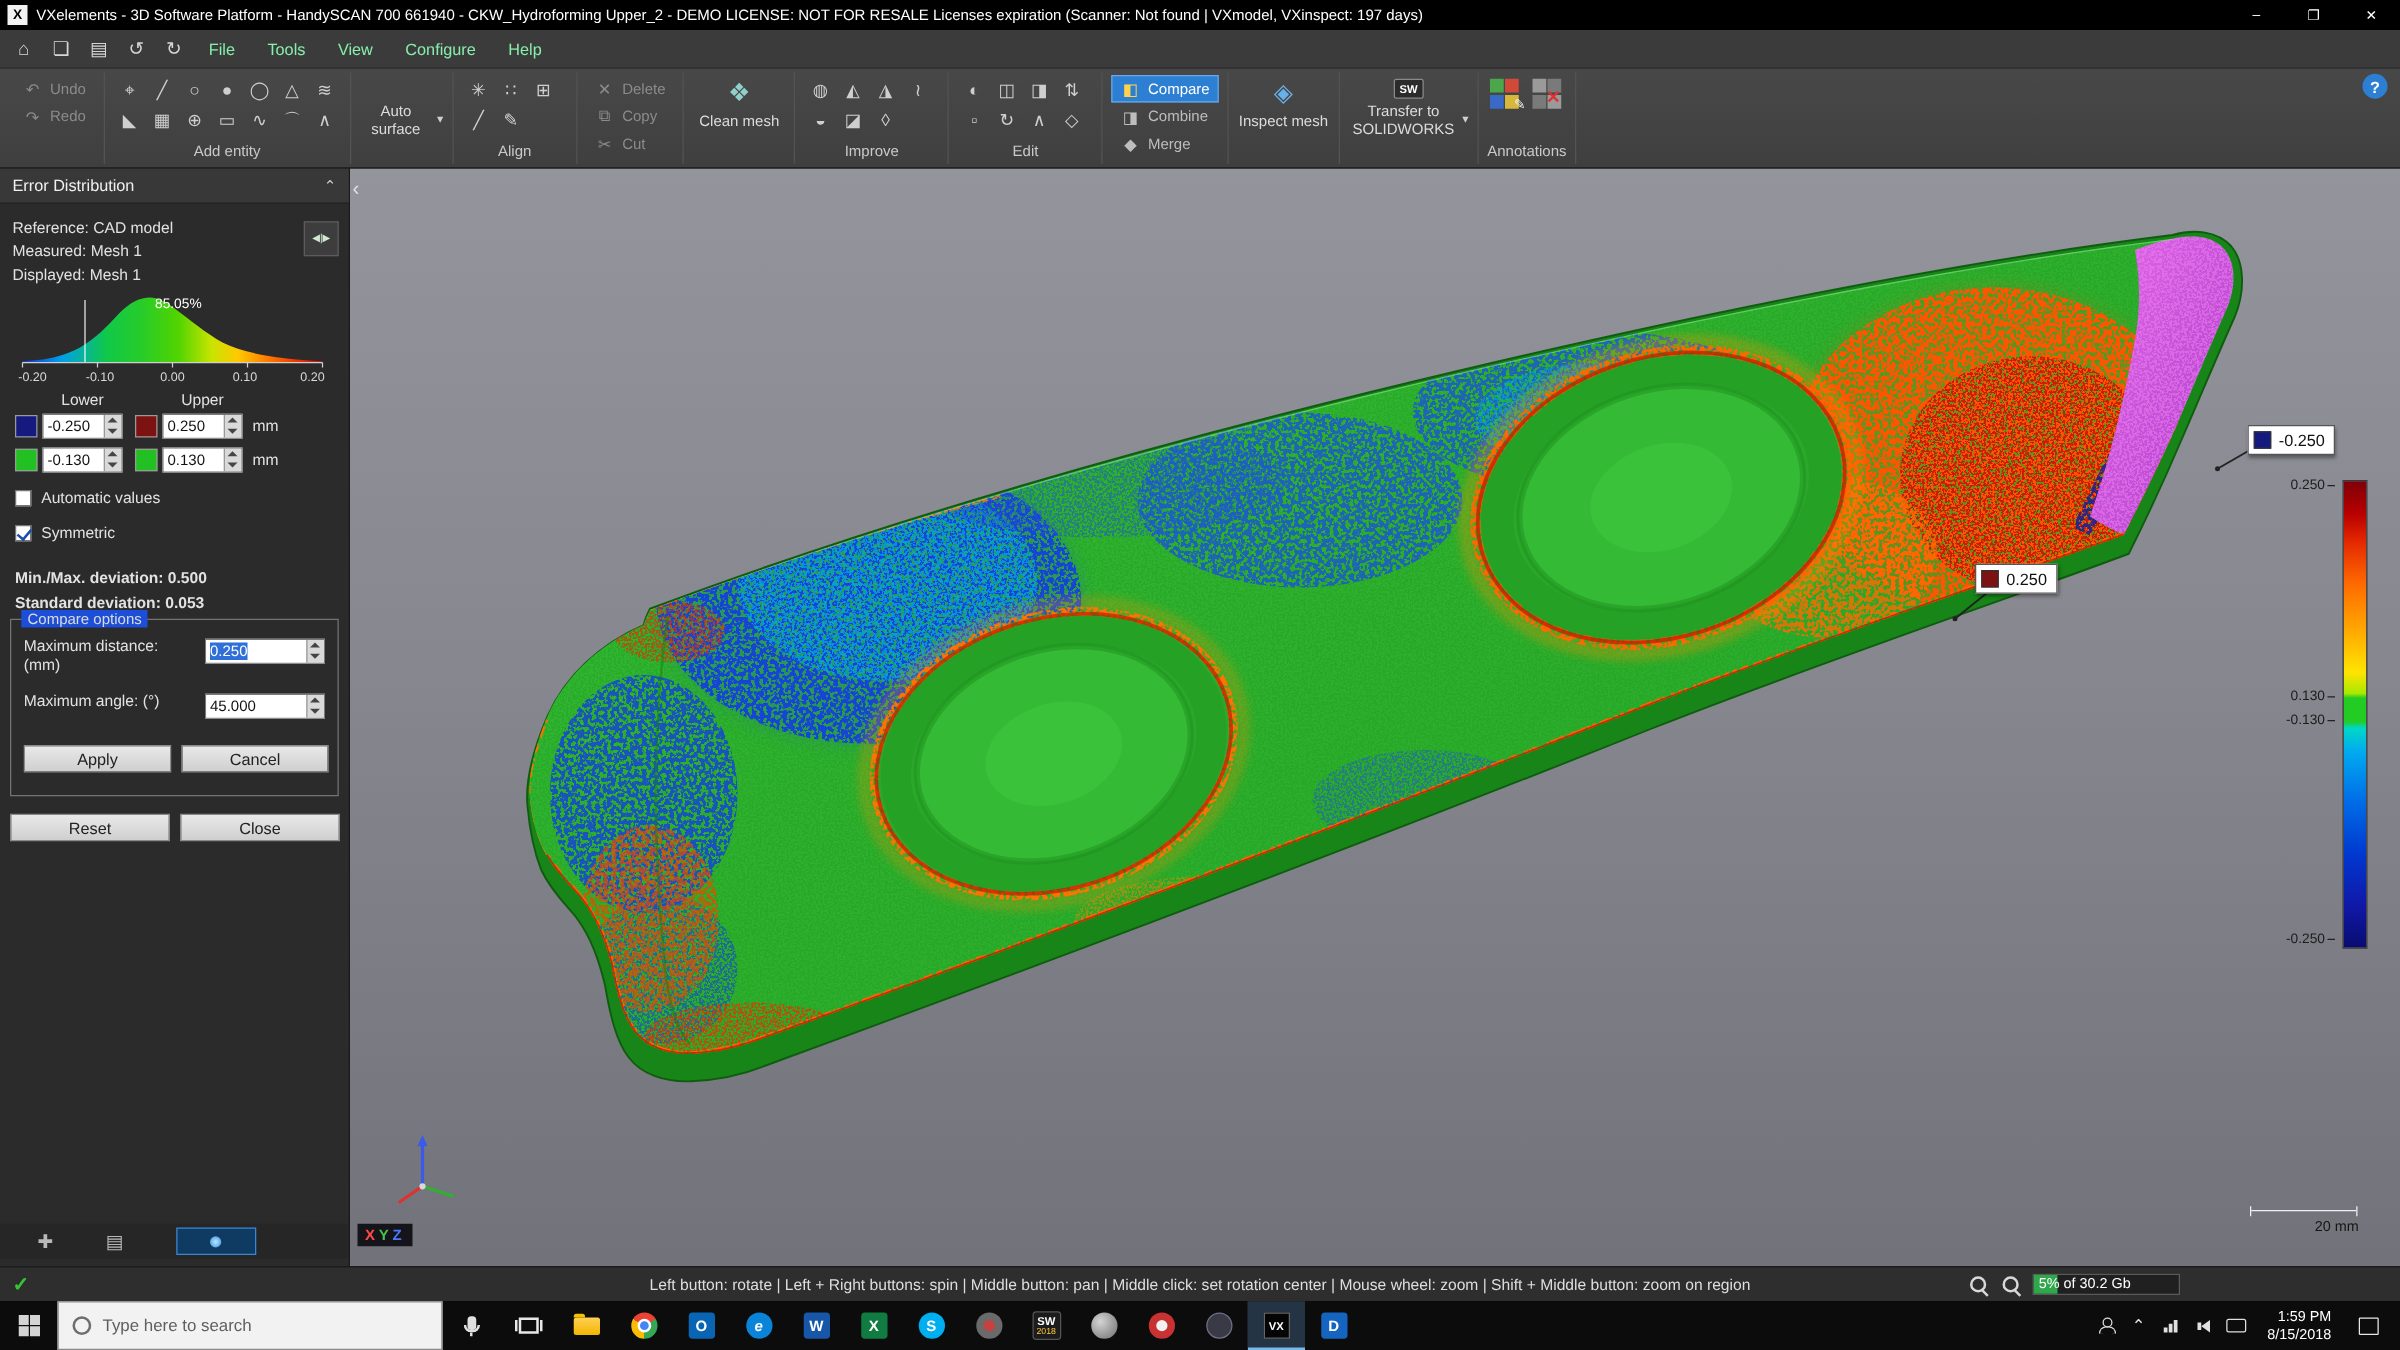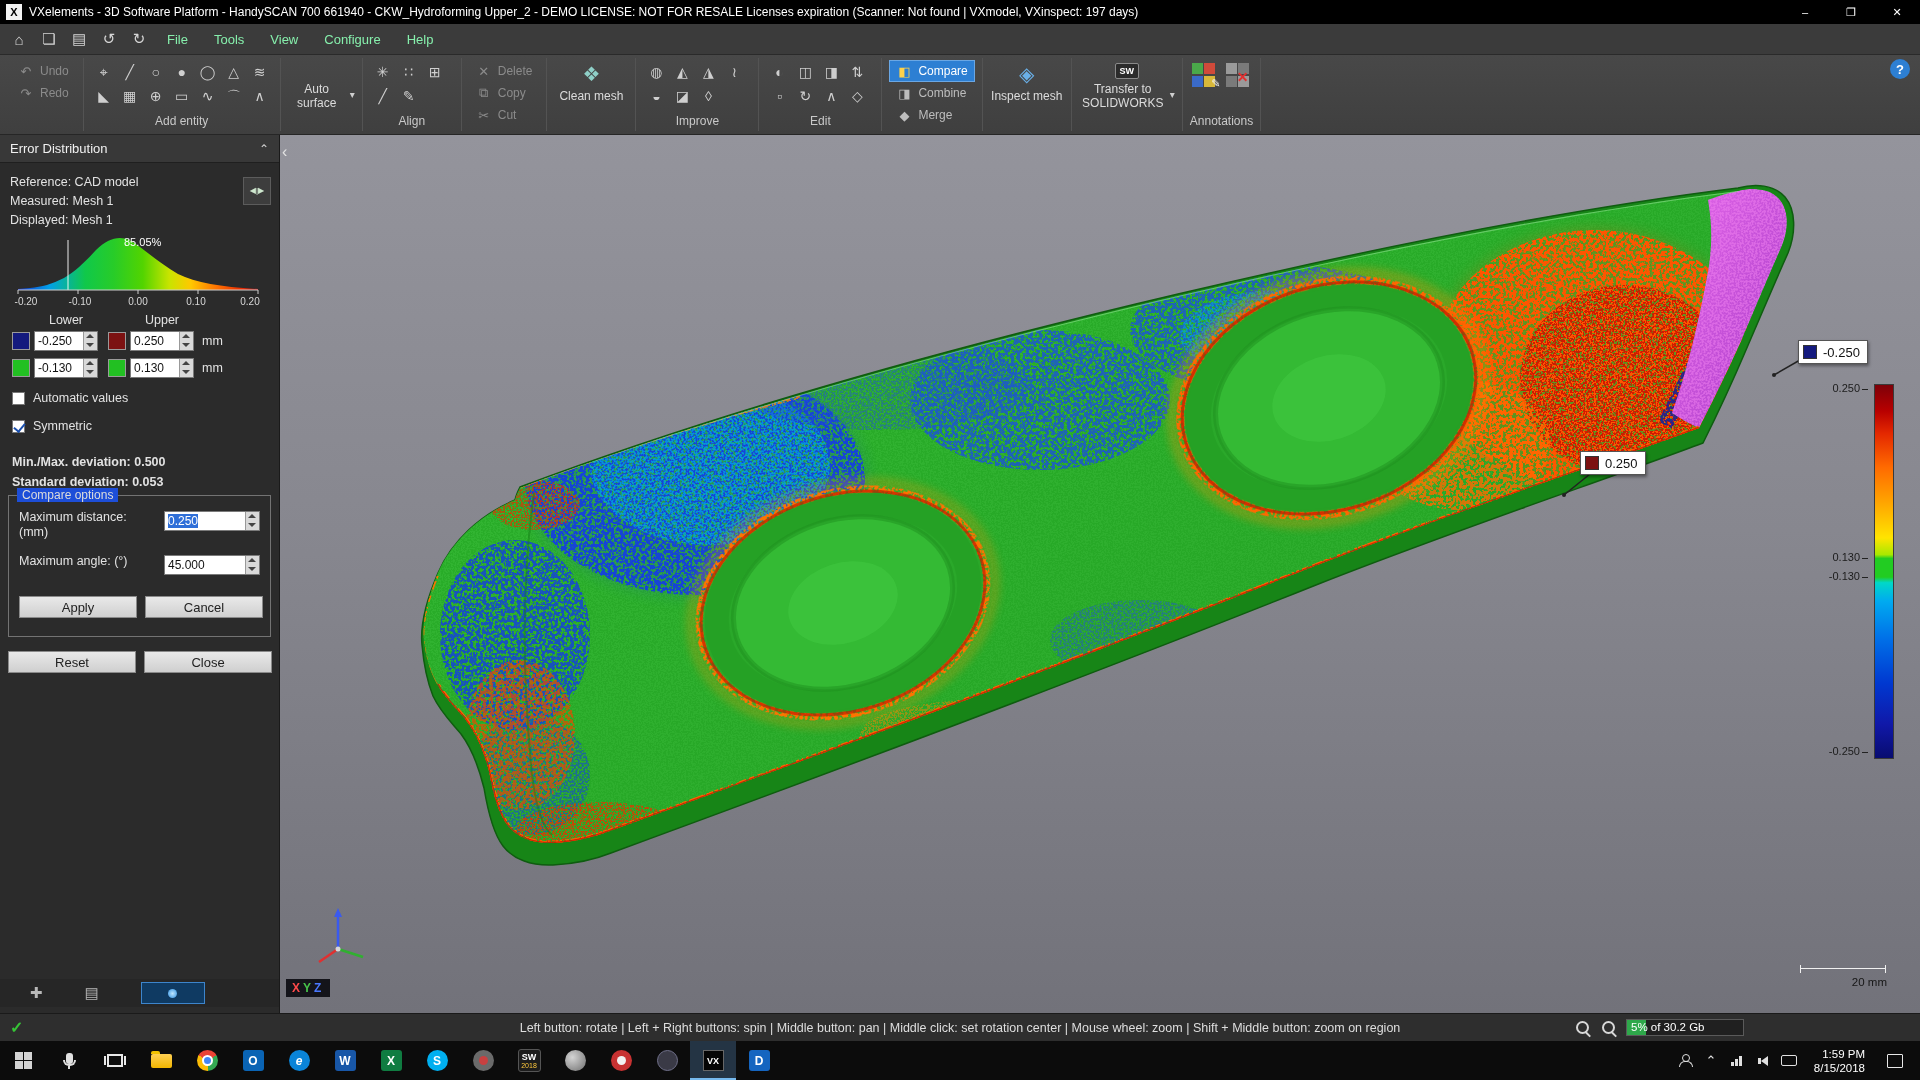--- a/index.html
+++ b/index.html
@@ -662,20 +662,24 @@
 
   <div class="taskbar">
     <div class="tb-btn">
       <div class="winlogo">
           <i></i>
           <i></i>
           <i></i>
           <i></i>
         </div>
     </div>
+    <div class="tb-search">
+      <span class="search-ring"></span>
+      <span class="search-text">Type here to search</span>
+    </div>
     <div class="tb-btn">
       <div class="mic">
           <i class="mb"></i>
           <i class="ma"></i>
           <i class="ms"></i>
         </div>
     </div>
     <div class="tb-btn">
         <div class="tview"></div>
       </div>

